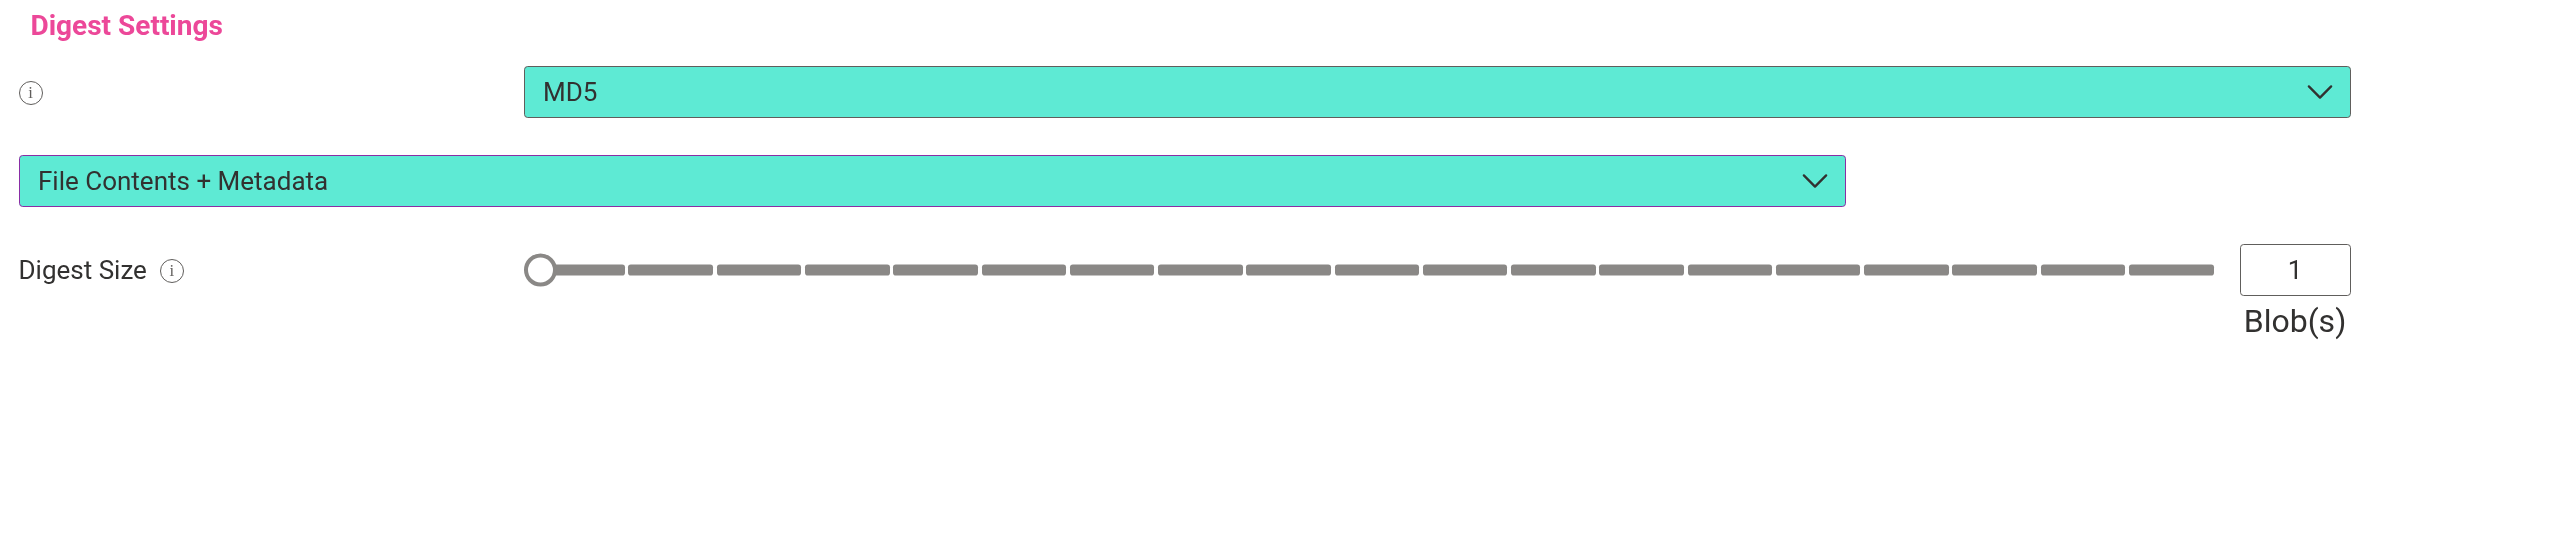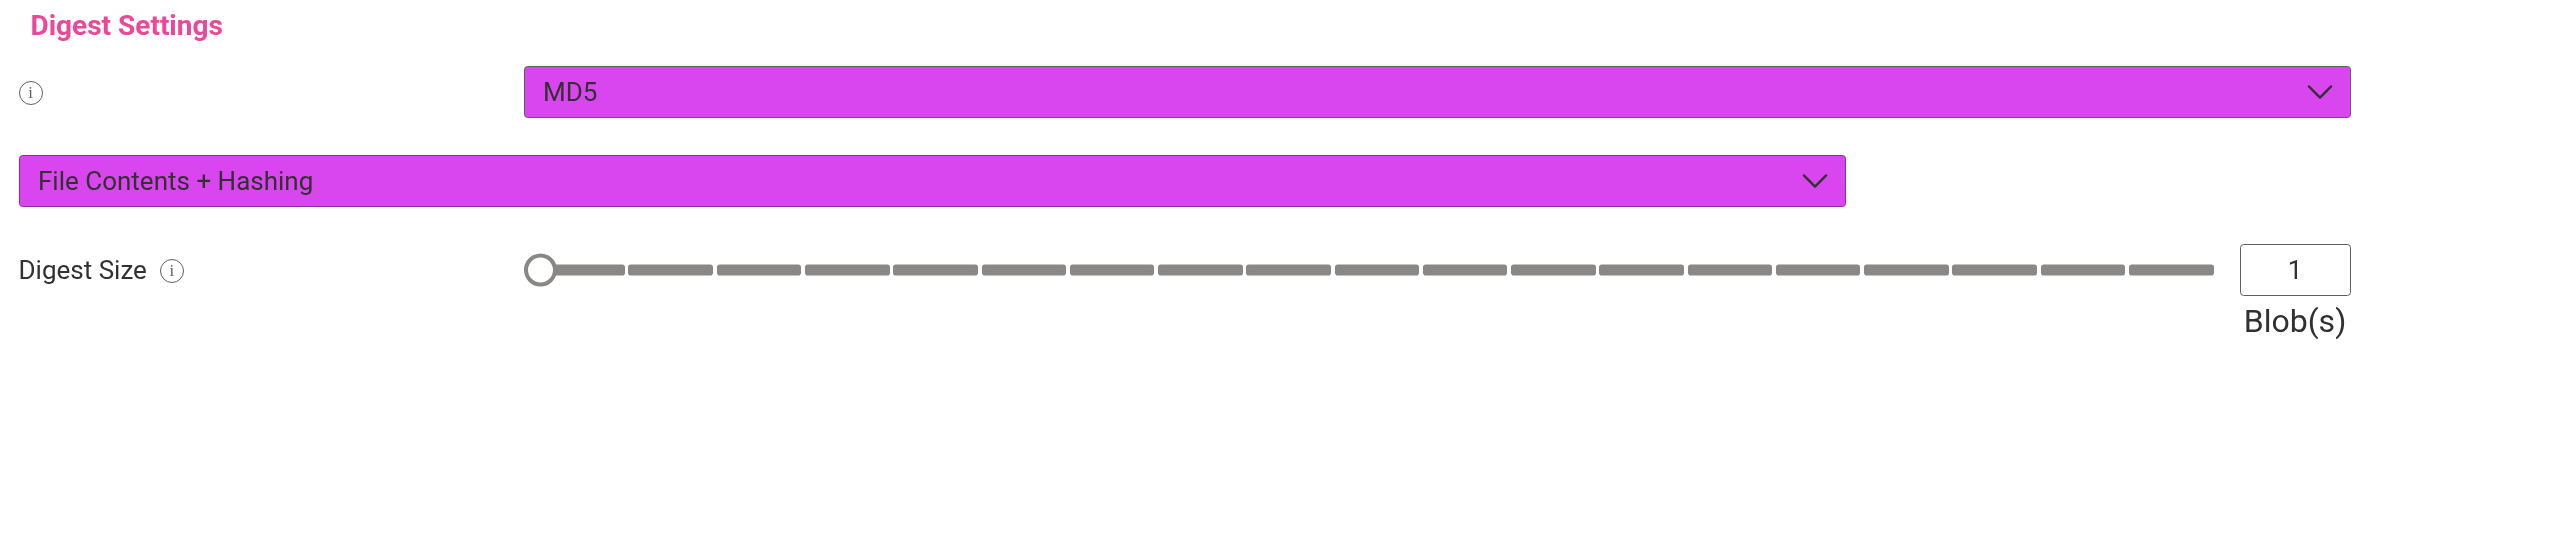--- a/index.html
+++ b/index.html
@@ -72,21 +72,21 @@
     flex-direction: column;
     align-items: stretch;
     max-width: 1827px;
   }
 
   .dropdown {
     position: relative;
     height: 52px;
     border: 1.9px solid #605e5c;
     border-radius: 3.7px;
-    background: #d946ef;
+    background: #5eead4;
     display: flex;
     align-items: center;
     padding: 0 56px 0 18.5px;
     font-size: 26px;
     color: #323130;
     box-sizing: border-box;
     cursor: pointer;
   }
   .dropdown.focused {
     border-color: #8a2da5;
@@ -196,21 +196,21 @@
               <path d="M2 2 L14 14 L26 2" stroke="#323130" stroke-width="2.5" stroke-linecap="round" stroke-linejoin="round"></path>
             </svg>
         </span>
       </div>
     </div>
   </div>
 
   <div class="row">
     <div class="control-col">
       <div class="dropdown focused" role="combobox" aria-expanded="false">
-        <span>File Contents + Hashing</span>
+        <span>File Contents + Metadata</span>
         <span class="chevron">
           <svg width="26" height="15" viewBox="0 0 28 16" fill="none">
               <path d="M2 2 L14 14 L26 2" stroke="#323130" stroke-width="2.5" stroke-linecap="round" stroke-linejoin="round"></path>
             </svg>
         </span>
       </div>
     </div>
   </div>
 
   <div class="row slider-row">

